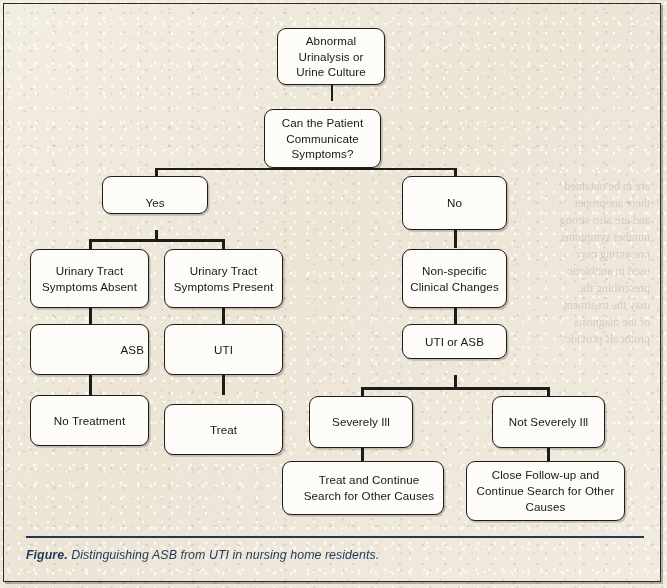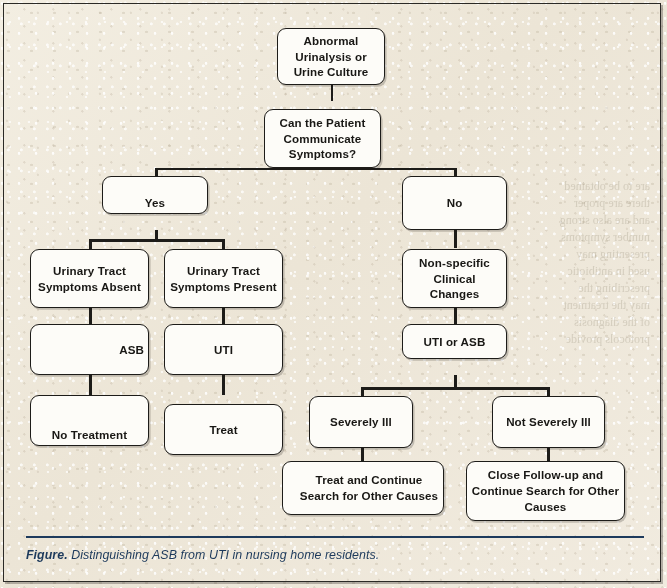--- a/index.html
+++ b/index.html
@@ -53,21 +53,21 @@
     align-items: center;
     justify-content: center;
     text-align: center;
     color: #181714;
     font-size: 11.6px;
     line-height: 1.38;
     letter-spacing: 0.1px;
     padding: 2px 4px;
     box-shadow: 1.6px 1.8px 0 rgba(30,28,24,0.22);
   }
-  .node span { display: block; white-space: pre-line; font-weight: bold; }
+  .node span { display: block; white-space: pre-line; }
 
   
   .conn {
     position: absolute;
     background: #1d1c19;
   }
   .conn.v { width: 2.6px; }
   .conn.h { height: 2.6px; }
 
   
@@ -190,21 +190,21 @@
   </div>
 
   <div class="node" style="left:30px; top:324px; width:119px; height:51px;justify-content:flex-end;">
     <span>ASB</span>
   </div>
 
   <div class="node" style="left:164px; top:324px; width:119px; height:51px;">
     <span>UTI</span>
   </div>
 
-  <div class="node" style="left:30px; top:395px; width:119px; height:51px;align-items:flex-end;">
+  <div class="node" style="left:30px; top:395px; width:119px; height:51px;">
     <span>No Treatment</span>
   </div>
 
   <div class="node" style="left:164px; top:404px; width:119px; height:51px;">
     <span>Treat</span>
   </div>
 
   <div class="node" style="left:402px; top:249px; width:105px; height:59px;">
     <span>Non-specific
 Clinical Changes</span>

